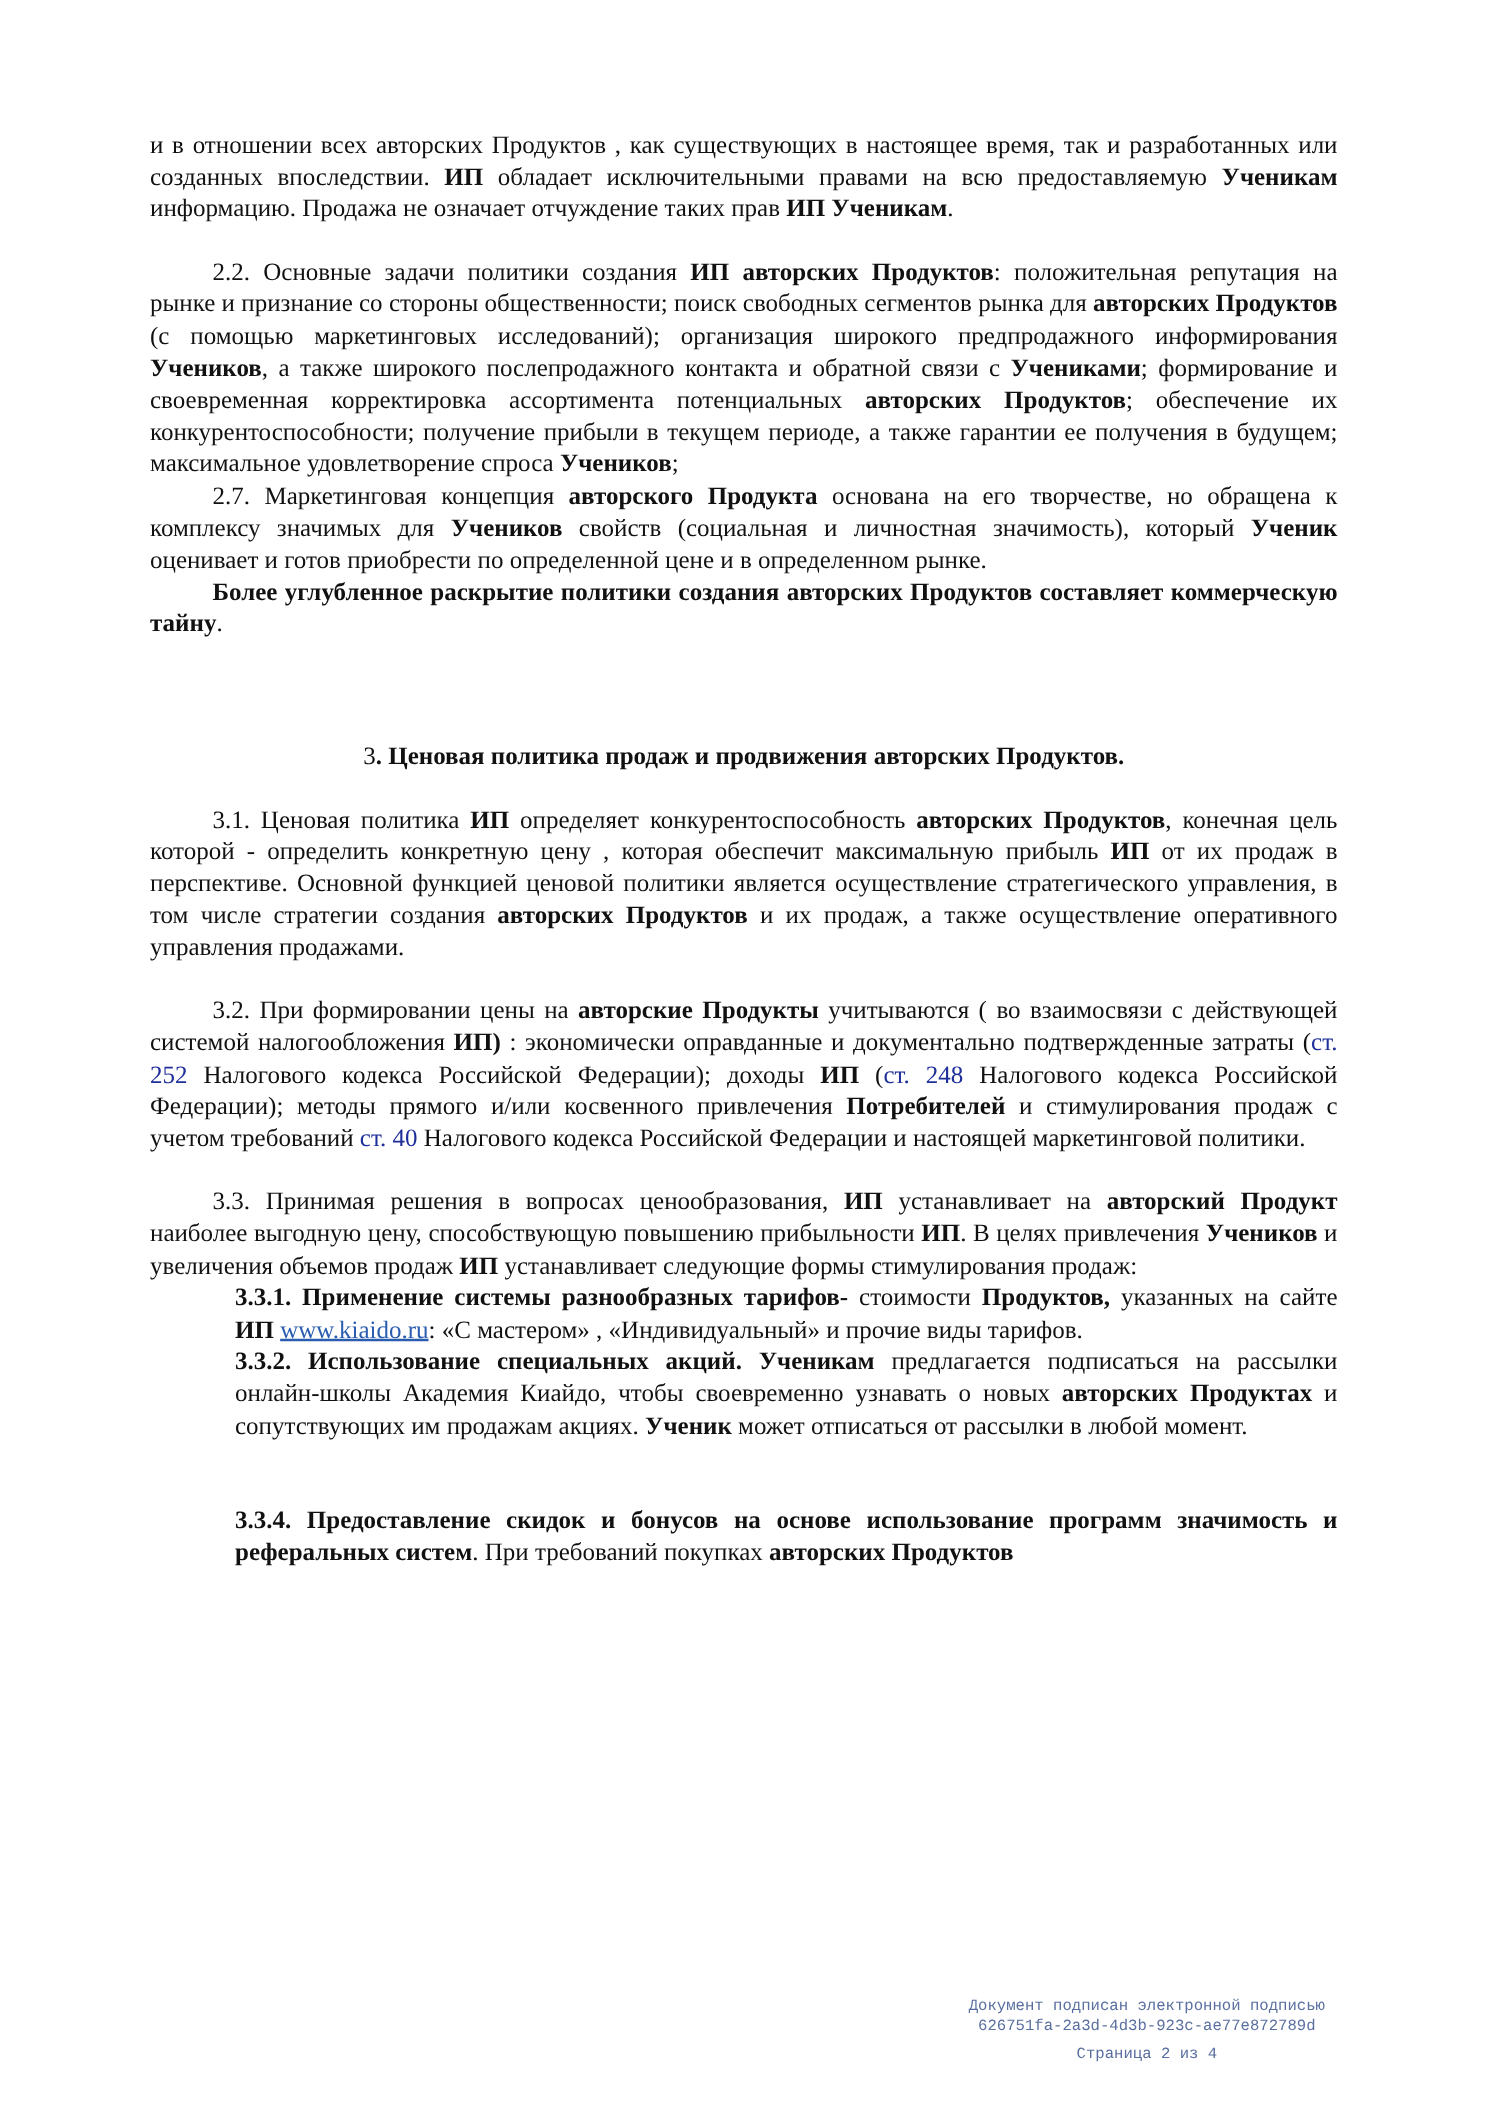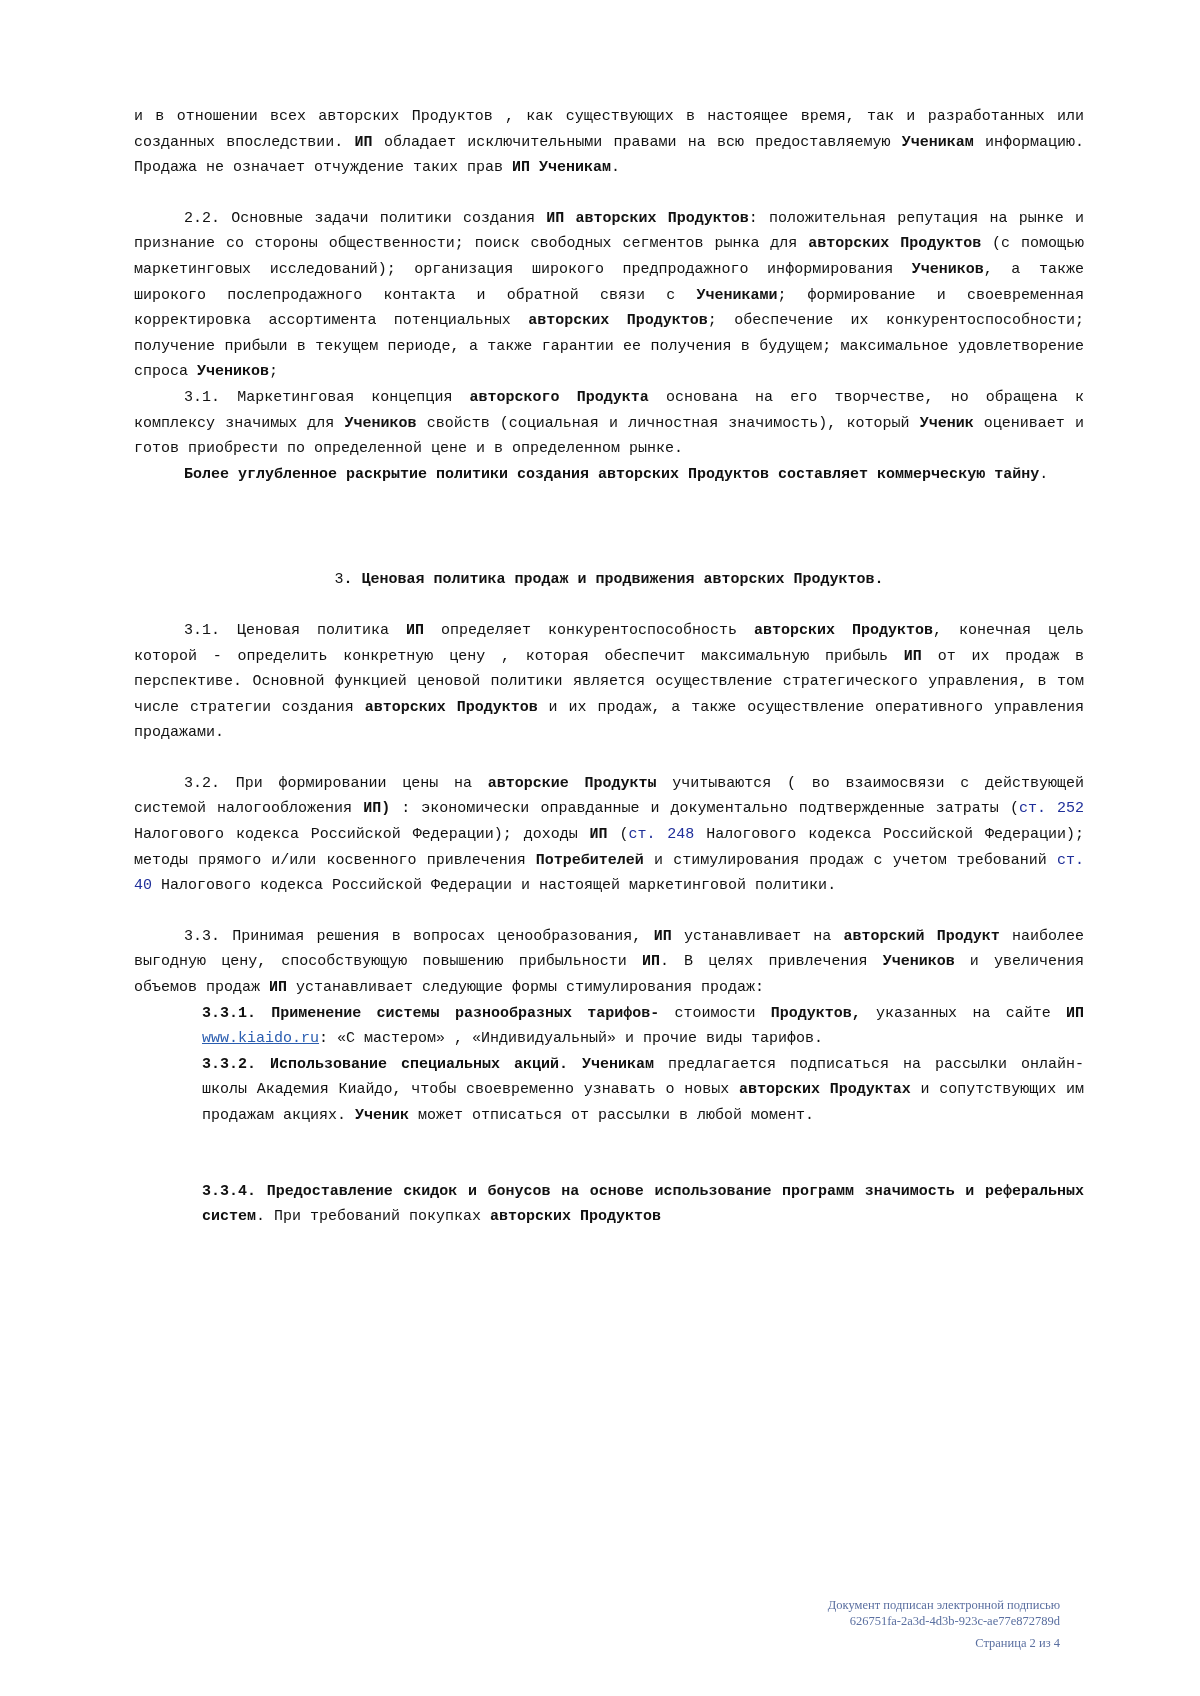--- a/index.html
+++ b/index.html
@@ -1,50 +1,50 @@
 <!DOCTYPE html>
 <html><head>
 <meta charset="utf-8">
 <style>
   html, body { margin: 0; padding: 0; background: #ffffff; }
   body { width: 1200px; height: 1696px; position: relative; overflow: hidden; }
   .page {
-    position: absolute; left: 134px; top: 104px; width: 950px;
-    font-family: Liberation Mono, monospace; font-size: 15px; line-height: 25.6px;
+    position: absolute; left: 120px; top: 104px; width: 950px;
+    font-family: Liberation Serif, serif; font-size: 20px; line-height: 25.6px;
     color: #111111;
   }
   .page p { margin: 0; text-align: justify; }
   .indent { text-indent: 50px; }
   .gap { height: 25px; }
   .gap2 { height: 80px; }
   .heading { text-align: center !important; font-weight: bold; margin-left: 0; }
   .heading .num { font-weight: normal; }
   b { font-weight: bold; }
   .link-ref { color: #1f2f9a; text-decoration: none; }
   .link-url { color: #2a5db0; text-decoration: underline; }
   .sub { padding-left: 68px; text-align: right; }
   .footer {
-    position: absolute; right: 140px; top: 1597px; text-align: right;
-    font-family: Liberation Serif, serif; font-size: 12.5px; line-height: 16px;
+    position: absolute; right: 140px; top: 1597px; text-align: center;
+    font-family: Liberation Mono, monospace; font-size: 12.5px; line-height: 16px;
     color: #5a6fa0;
   }
   .footer .pg { margin-top: 6px; display: block; }
 </style>
 </head>
 <body>
 
 <div class="page">
 
   <p><span>и в отношении всех авторских Продуктов , как существующих в настоящее время, так и разработанных или созданных впоследствии. </span><b>ИП</b><span> обладает исключительными правами на всю предоставляемую </span><b>Ученикам</b><span> информацию. Продажа не означает отчуждение таких прав </span><b>ИП Ученикам</b><span>.</span></p>
 
   <div class="gap"></div>
 
   <p class="indent"><span>2.2. Основные задачи политики создания </span><b>ИП авторских Продуктов</b><span>: положительная репутация на рынке и признание со стороны общественности; поиск свободных сегментов рынка для </span><b>авторских Продуктов</b><span> (с помощью маркетинговых исследований); организация широкого предпродажного информирования </span><b>Учеников</b><span>, а также широкого послепродажного контакта и обратной связи с </span><b>Учениками</b><span>; формирование и своевременная корректировка ассортимента потенциальных </span><b>авторских Продуктов</b><span>; обеспечение их конкурентоспособности; получение прибыли в текущем периоде, а также гарантии ее получения в будущем; максимальное удовлетворение спроса </span><b>Учеников</b><span>;</span></p>
 
-  <p class="indent"><span>3.1. Маркетинговая концепция </span><b>авторского Продукта</b><span> основана на его творчестве, но обращена к комплексу значимых для </span><b>Учеников</b><span> свойств (социальная и личностная значимость), который </span><b>Ученик</b><span> оценивает и готов приобрести по определенной цене и в определенном рынке.</span></p>
+  <p class="indent"><span>2.7. Маркетинговая концепция </span><b>авторского Продукта</b><span> основана на его творчестве, но обращена к комплексу значимых для </span><b>Учеников</b><span> свойств (социальная и личностная значимость), который </span><b>Ученик</b><span> оценивает и готов приобрести по определенной цене и в определенном рынке.</span></p>
 
   <p class="indent"><b>Более углубленное раскрытие политики создания авторских Продуктов составляет коммерческую тайну</b><span>.</span></p>
 
   <div class="gap2"></div>
 
   <p class="heading"><span class="num">3</span><span>. Ценовая политика продаж и продвижения авторских Продуктов.</span></p>
 
   <div class="gap"></div>
 
   <p class="indent"><span>3.1. Ценовая политика </span><b>ИП</b><span> определяет конкурентоспособность </span><b>авторских Продуктов</b><span>, конечная цель которой - определить конкретную цену , которая обеспечит максимальную прибыль </span><b>ИП</b><span> от их продаж в перспективе. Основной функцией ценовой политики является осуществление стратегического управления, в том числе стратегии создания </span><b>авторских Продуктов</b><span> и их продаж, а также осуществление оперативного управления продажами.</span></p>

